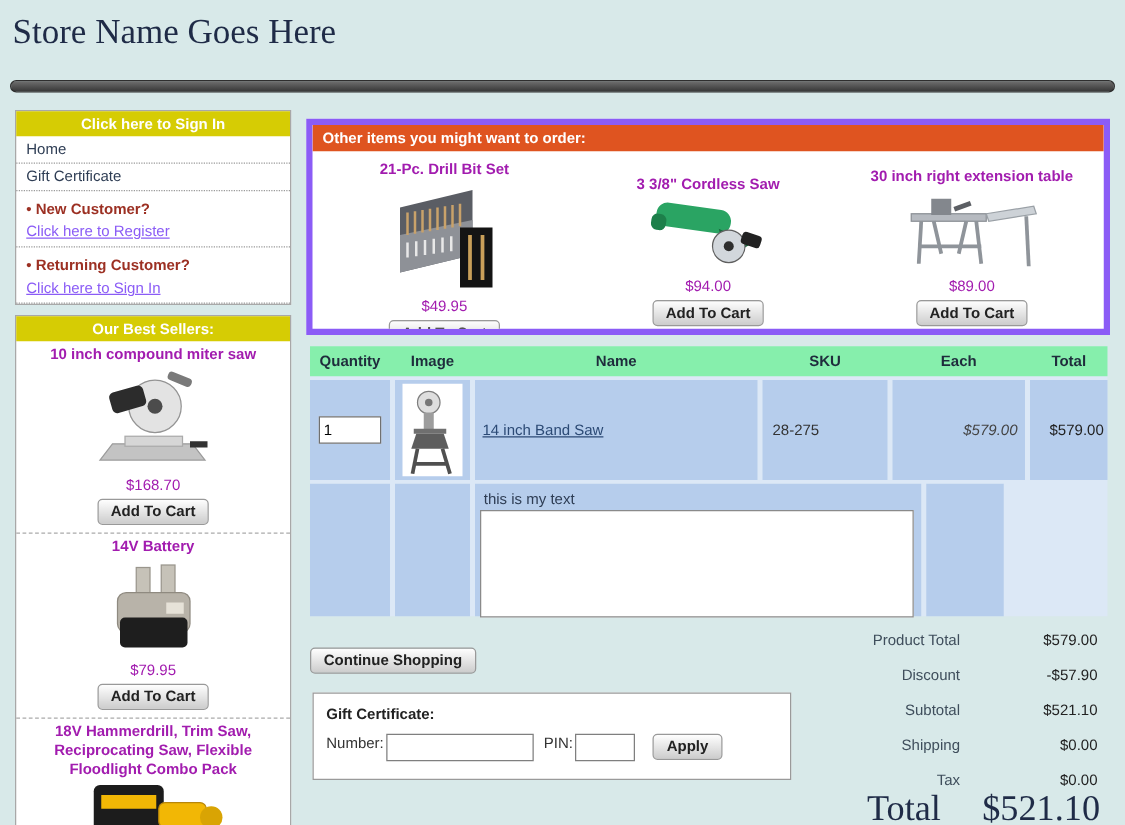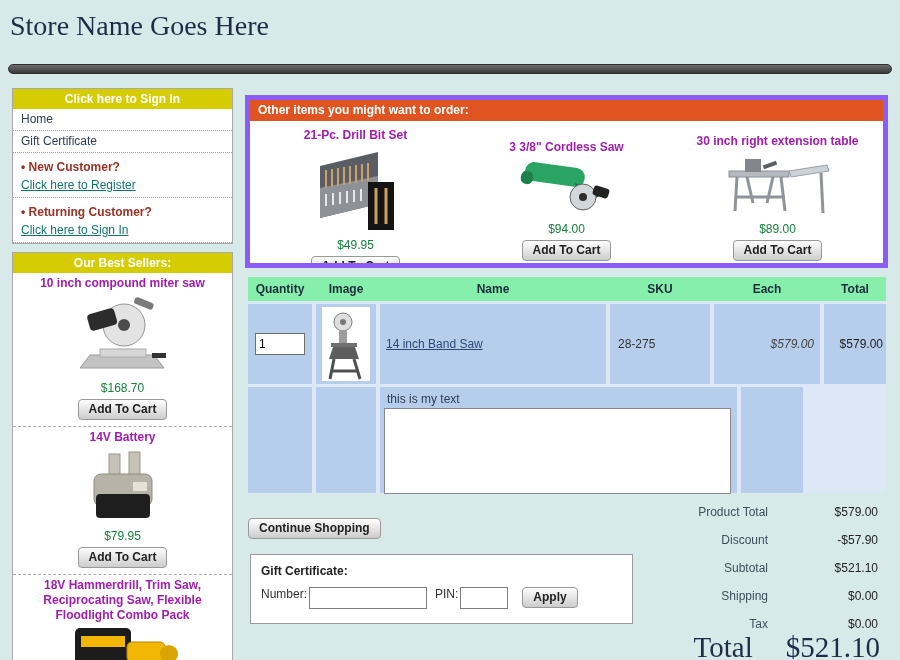--- a/index.html
+++ b/index.html
@@ -17,26 +17,26 @@
     background:linear-gradient(#6e6e6e,#383838);border:1px solid #2e2e2e;box-sizing:border-box;
   }
 
   
   .sidebar{position:absolute;left:12px;top:88px;width:221px;}
   .box{background:#fff;border:1px solid #a8a8a8;}
   .box + .box{margin-top:8px;}
   .box-header{background:#d6cc04;color:#fff;font-weight:bold;text-align:center;padding:3px 0;}
   .nav-item{padding:3px 8px 4px;color:#2e3d54;border-bottom:1px dotted #9a9a9a;cursor:pointer;}
   .red-head{color:#9c3023;font-weight:bold;padding:7px 8px 3px;}
-  .side-link{display:block;padding:1px 8px 5px;color:#0f766e;text-decoration:underline;border-bottom:1px dotted #9a9a9a;cursor:pointer;}
+  .side-link{display:block;padding:1px 8px 5px;color:#8b5cf6;text-decoration:underline;border-bottom:1px dotted #9a9a9a;cursor:pointer;}
   .bs-product{text-align:center;}
   .bs-product + .bs-product{border-top:1px dashed #aaa;}
   .bs-name{font-weight:bold;color:#a21caf;padding:3px 6px 1px;line-height:1.25;}
   .bs-img{display:flex;align-items:center;justify-content:center;}
-  .price{color:#15803d;padding:3px 0 2px;}
+  .price{color:#a21caf;padding:3px 0 2px;}
   .btn{
     display:inline-block;background:linear-gradient(#fefefe,#cccccc);
     border:1px solid #999;border-radius:4px;padding:2px 10px 3px;
     font-weight:bold;color:#222;font-size:12px;cursor:pointer;font-family:inherit;
     margin:2px 0 6px;
   }
 
   
   .main{position:absolute;left:245px;top:95px;width:643px;height:565px;}
   .upsell{background:#fff;border:5px solid #8b5cf6;height:173px;box-sizing:border-box;overflow:hidden;}

